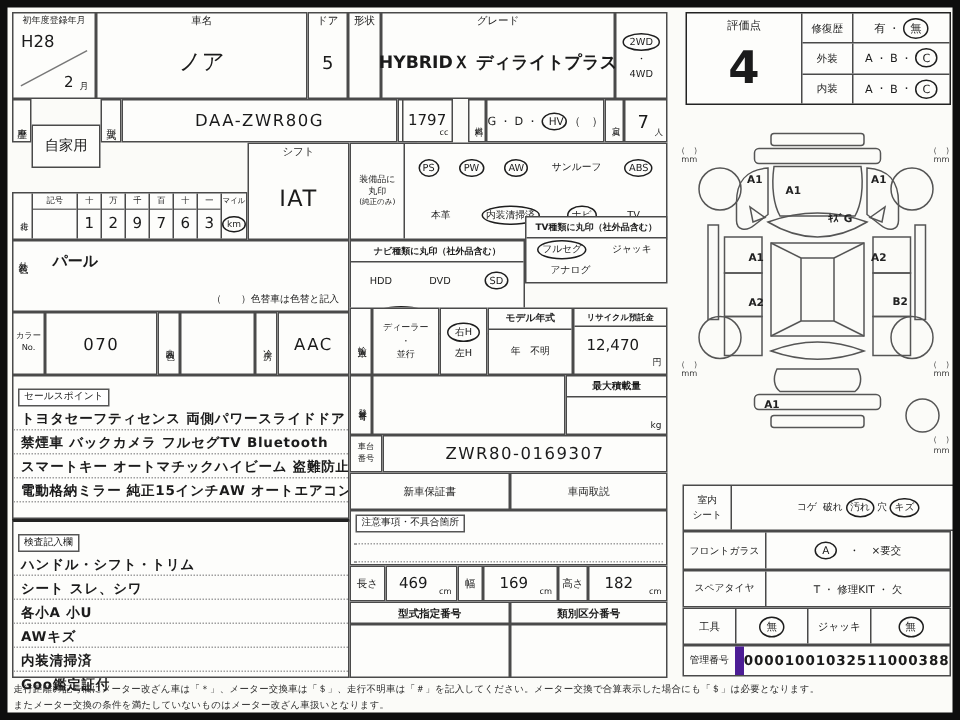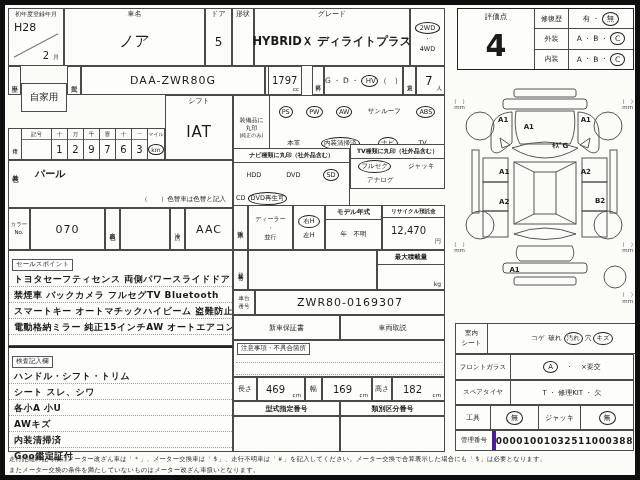--- a/index.html
+++ b/index.html
@@ -169,21 +169,21 @@
       </div>
     </div>
   </div>
 
   <div class="abs b" style="left:8px;top:160px;width:225px;height:48px">
     <span class="abs vl" style="left:3px;top:8px">外装色</span>
     <span class="abs" style="left:26px;top:6px;font-size:10px;font-weight:600">パール</span>
     <span class="abs" style="right:6px;bottom:3px;font-size:6.5px">（　　）色替車は色替と記入</span>
   </div>
 
-  <div class="abs b cell" style="left:233px;top:148px;width:117px;height:63px">
+  <div class="abs b cell" style="left:233px;top:160px;width:117px;height:63px">
     <div style="font-size:6px;text-align:center;border-bottom:1px solid #4a4a4a;padding:2px 0;font-weight:600">ナビ種類に丸印（社外品含む）</div>
     <div class="cc" style="flex:1;justify-content:space-around;font-size:6.5px">
       <span class="plain">HDD</span>
       <span class="plain">DVD</span>
       <span class="plain circled">SD</span>
     </div>
     <div class="cc" style="flex:1;justify-content:flex-start;font-size:6.5px">
       <span class="plain">CD</span>
       <span class="plain circled">DVD再生可</span>
     </div>
@@ -423,19 +423,19 @@
     <div class="cc" style="width:48px;border-right:1px solid #4a4a4a;font-size:7px">
         <span class="circled">無</span>
       </div>
     <div class="cc" style="width:42px;border-right:1px solid #4a4a4a;font-size:7px">ジャッキ</div>
     <div class="cc" style="flex:1;font-size:7px">
         <span class="circled">無</span>
       </div>
   </div>
 
   <div class="abs b" style="left:455px;top:430px;width:179px;height:21px;display:flex">
-    <div class="cc" style="width:44px;border-right:4px solid #4c1d95;font-size:6.5px">管理番号</div>
+    <div class="cc" style="width:44px;border-right:6px solid #4c1d95;font-size:6.5px">管理番号</div>
     <div class="cc" style="flex:1;font-size:9px;font-weight:bold;letter-spacing:.6px">00001001032511000388</div>
   </div>
 
   <div class="abs footer-line" style="left:9px;top:455px;width:624px">走行距離の記号欄にメーター改ざん車は「＊」、メーター交換車は「＄」、走行不明車は「＃」を記入してください。メーター交換で合算表示した場合にも「＄」は必要となります。</div>
   <div class="abs footer-line" style="left:9px;top:466px;width:624px">またメーター交換の条件を満たしていないものはメーター改ざん車扱いとなります。</div>
 </div>
 
 </body></html>

